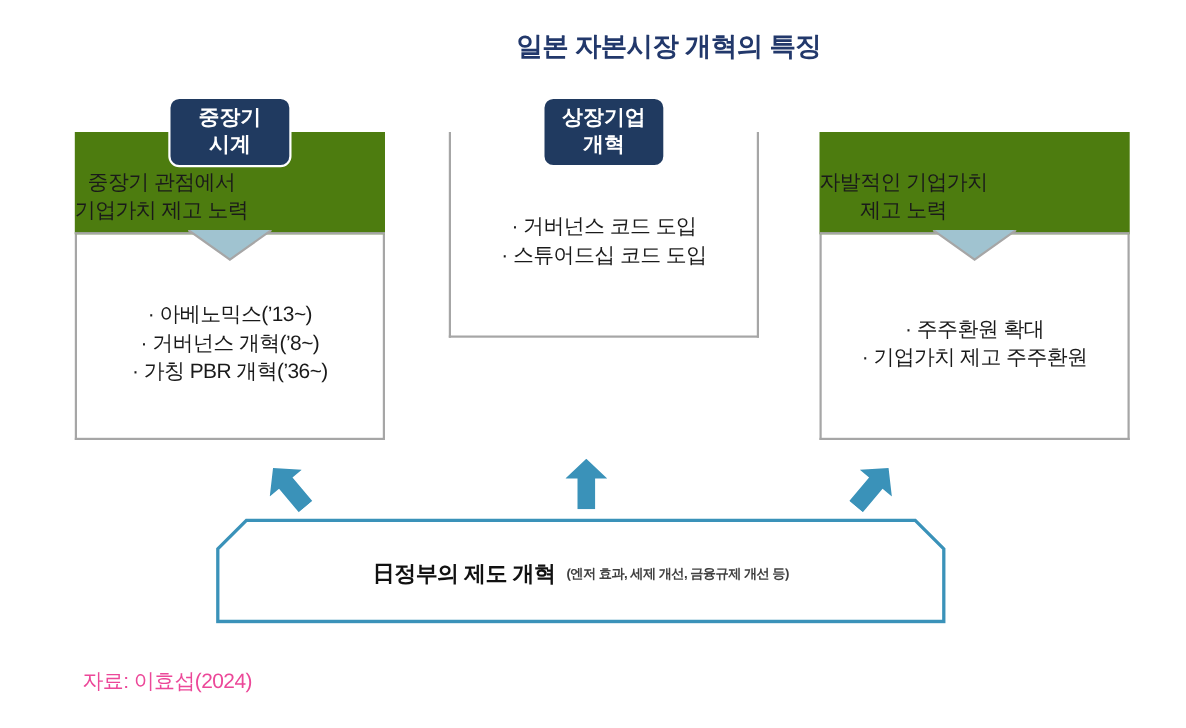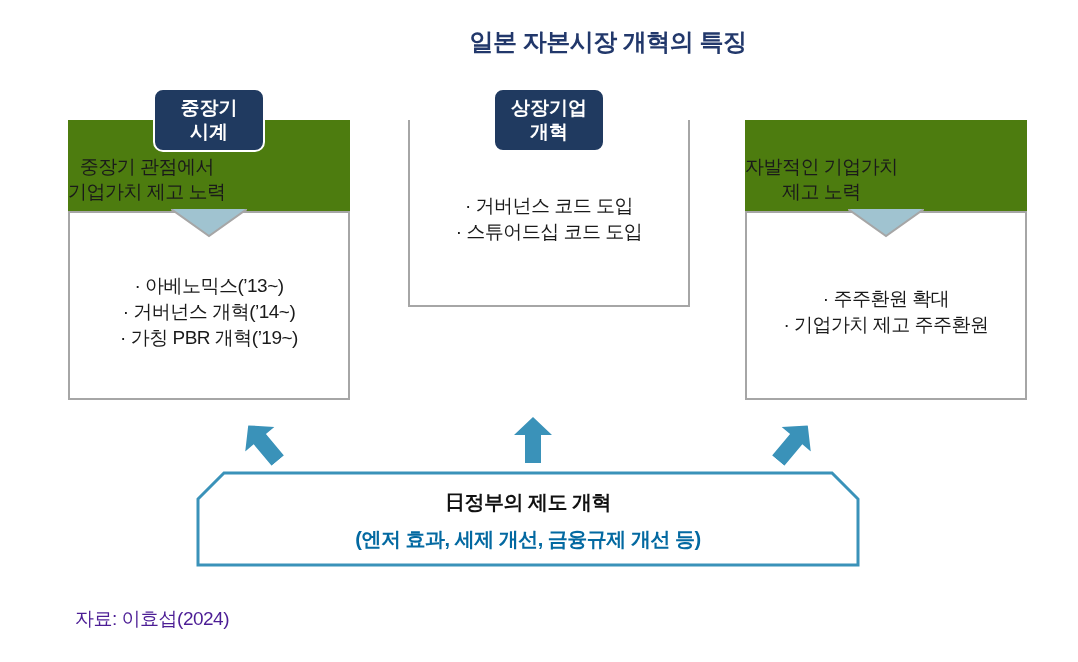--- a/index.html
+++ b/index.html
@@ -52,50 +52,50 @@
   .bullet { text-align: center; white-space: nowrap; }
 
   .arrow { position: absolute; }
   .arrow-left   { left: 244px; top: 420px; transform: rotate(-40deg); }
   .arrow-center { left: 514px; top: 417px; }
   .arrow-right  { left: 774px; top: 420px; transform: rotate(40deg); }
 
   .bottom-box-svg { position: absolute; left: 196px; top: 471px; }
   .bottom-box-text {
     position: absolute; left: 196px; top: 471px; width: 664px; height: 96px;
-    display: flex; flex-direction: column; align-items: center; justify-content: center;
+    display: flex; flex-direction: row; align-items: center; justify-content: center;
     gap: 10px; padding-top: 4px; letter-spacing: -0.5px;
   }
   .bottom-title { font-size: 20px; font-weight: bold; color: #111111; }
-  .bottom-subtitle { font-size: 20px; font-weight: bold; color: #0369a1; }
+  .bottom-subtitle { font-size: 12px; font-weight: bold; color: #404040; }
 
   .source {
     position: absolute; left: 75px; top: 606px;
-    font-size: 19px; color: #4c1d95; letter-spacing: -0.5px;
+    font-size: 19px; color: #ec4899; letter-spacing: -0.5px;
   }
 </style>
 </head>
 <body>
 
 <div class="title">일본 자본시장 개혁의 특징</div>
 
 <div class="column col-1">
   <div class="badge">중장기
 시계</div>
   <div class="col-header">
     <span>중장기 관점에서
 기업가치 제고 노력</span>
     <svg class="notch" width="76" height="29" viewBox="0 0 76 29">
       <path d="M0,0 L38,27 L76,0" fill="#A0C3D0" stroke="#A6A6A6" stroke-width="2"></path>
     </svg>
   </div>
   <div class="col-body">
     <div class="bullet">· 아베노믹스(’13~)</div>
-    <div class="bullet">· 거버넌스 개혁(’14~)</div>
-    <div class="bullet">· 가칭 PBR 개혁(’19~)</div>
+    <div class="bullet">· 거버넌스 개혁(’8~)</div>
+    <div class="bullet">· 가칭 PBR 개혁(’36~)</div>
   </div>
 </div>
 
 <div class="column col-2">
   <div class="badge">상장기업
 개혁</div>
   <div class="col-body">
     <div class="bullet">· 거버넌스 코드 도입</div>
     <div class="bullet">· 스튜어드십 코드 도입</div>
   </div>

